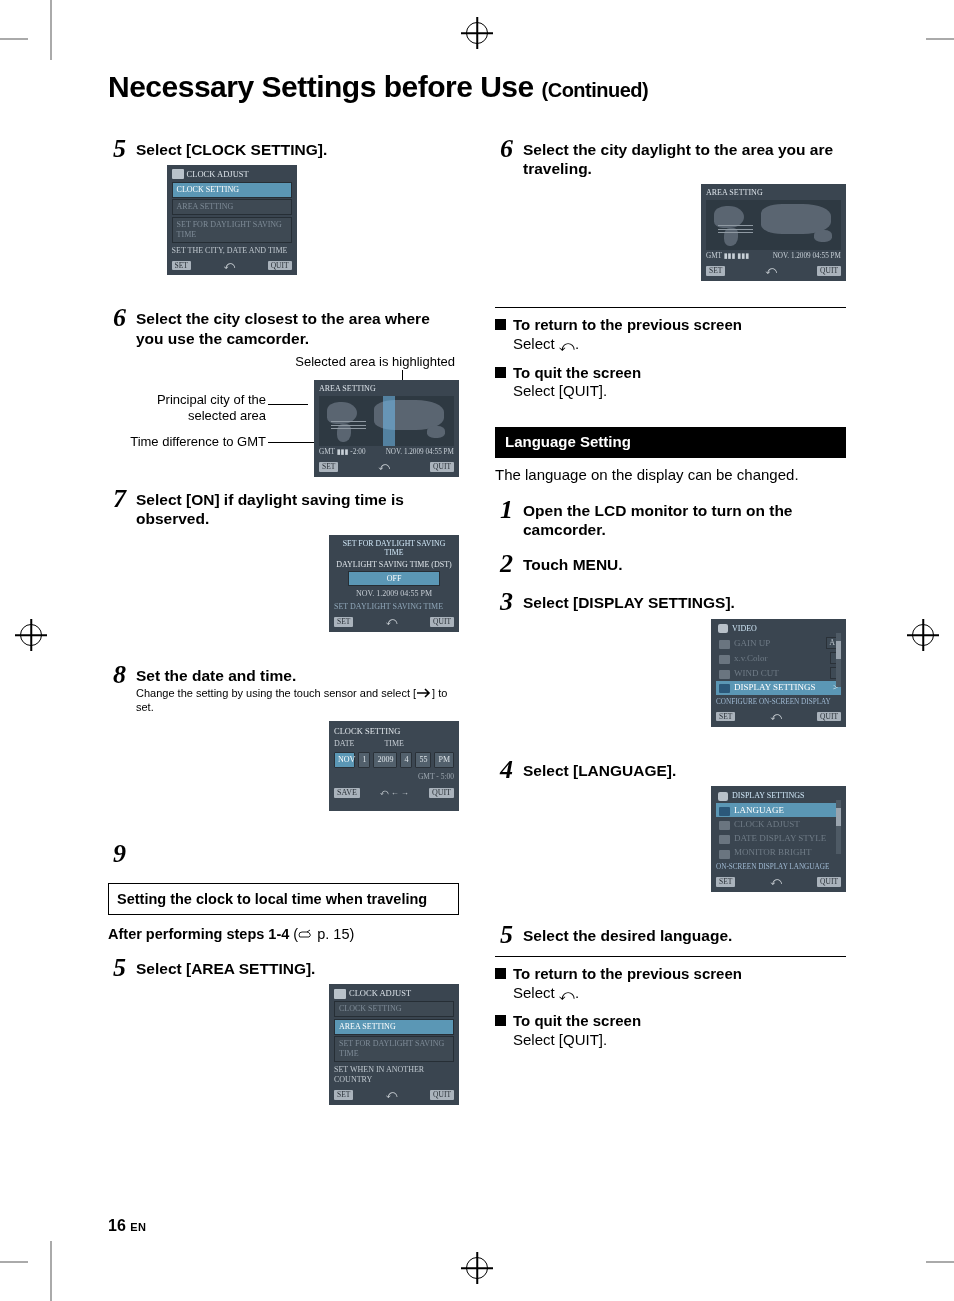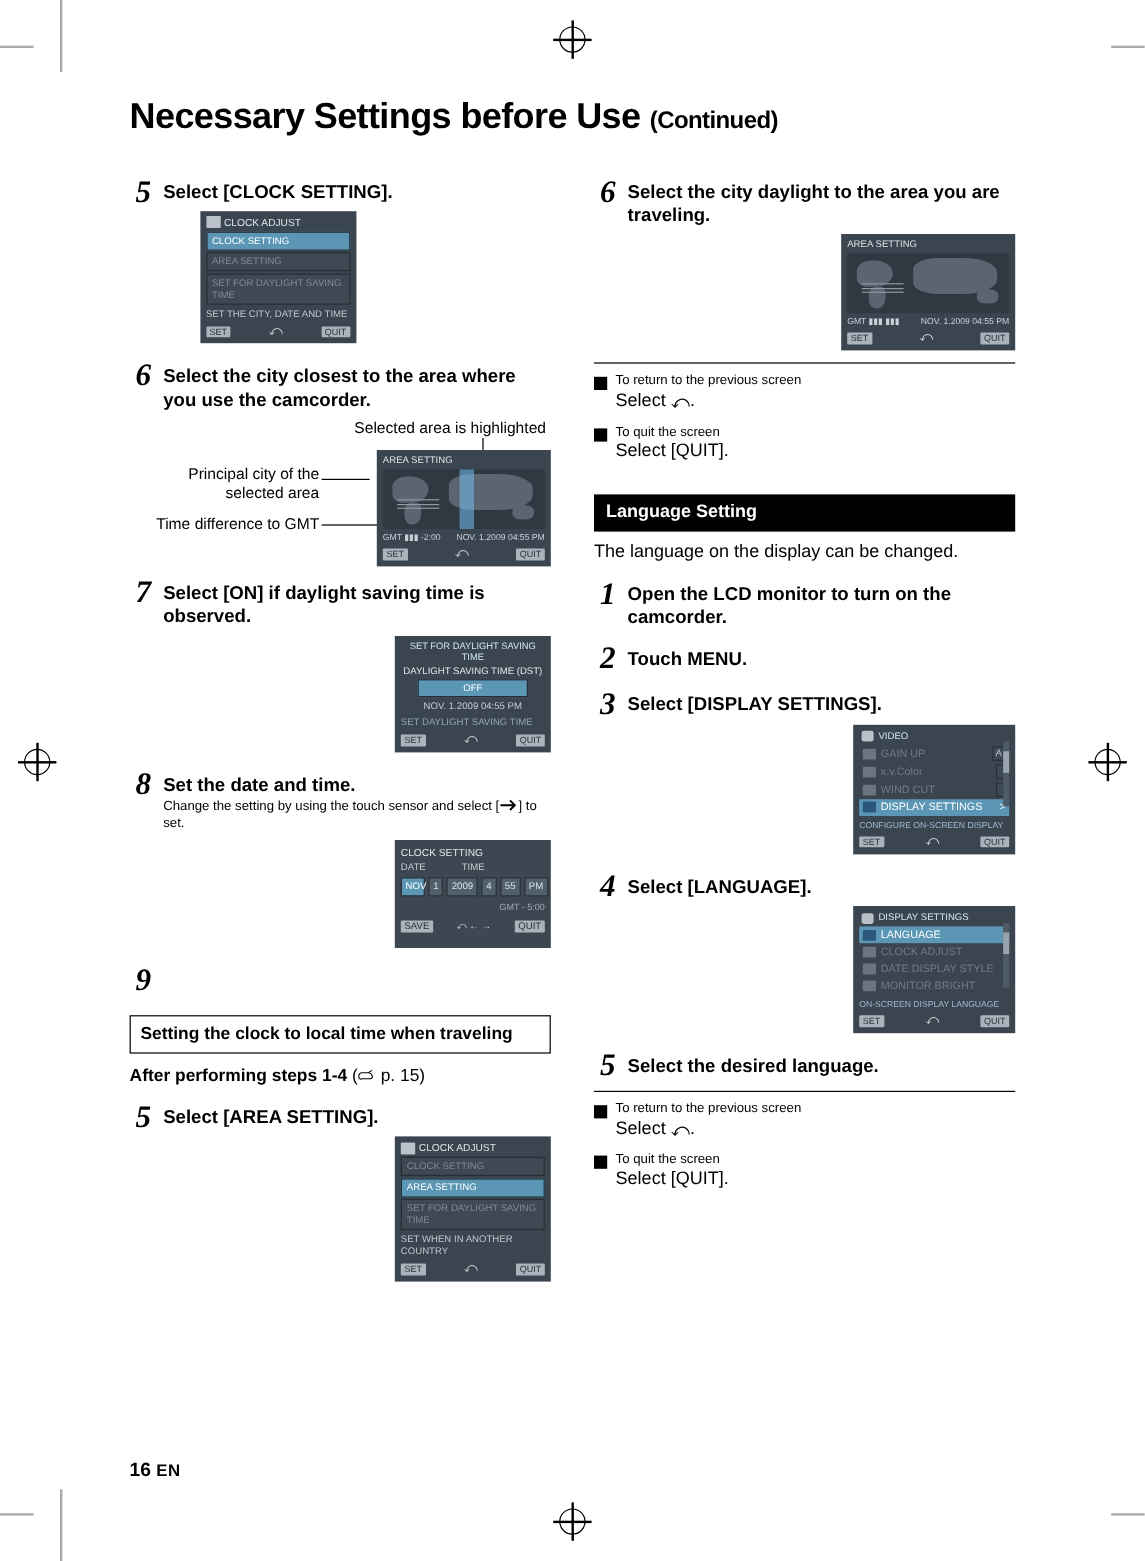--- a/index.html
+++ b/index.html
@@ -11,30 +11,30 @@
   .crop-bl-v{position:absolute;bottom:0;left:50px;width:2px;height:60px;background:#aaa}
   .crop-br-h{position:absolute;bottom:38px;right:0;width:28px;height:2px;background:#aaa}
   .reg-mark{width:22px;height:22px;position:absolute}
   .reg-mark::before{content:"";position:absolute;inset:0;border:1.5px solid #000;border-radius:50%}
   .reg-mark .cross-h{position:absolute;top:50%;left:-5px;right:-5px;height:1.5px;background:#000;transform:translateY(-50%)}
   .reg-mark .cross-v{position:absolute;left:50%;top:-5px;bottom:-5px;width:1.5px;background:#000;transform:translateX(-50%)}
   .reg-top{top:22px;left:466px}
   .reg-bottom{bottom:22px;left:466px}
   .reg-left{top:624px;left:20px}
   .reg-right{top:624px;right:20px}
-  .page{position:absolute;top:79px;left:108px;width:738px}
+  .page{position:absolute;top:68px;left:108px;width:738px}
   h1{font-size:30px;font-weight:bold;letter-spacing:-0.5px}
   h1 .subt{font-size:20px}
   .cols{display:flex;gap:36px;margin-top:18px}
   .col{flex:1;min-width:0}
   .step{display:flex;gap:10px;margin-top:12px}
   .snum{font-family:Georgia,'Times New Roman',serif;font-size:26px;font-style:italic;font-weight:bold;line-height:1;min-width:18px;text-align:right}
   .stitle{font-weight:bold;font-size:15.5px;margin-top:4px}
   .sdesc{font-size:11px;margin-top:2px}
-  .ui{display:block;margin:6px auto 2px;background:#3a4550;font-size:9px;color:#cbd1d6;font-family:Liberation Sans, sans-serif;position:relative}
+  .ui{display:block;margin:6px auto 18px;background:#3a4550;font-size:9px;color:#cbd1d6;font-family:Liberation Serif, serif;position:relative}
   .ui-130{width:130px;min-height:86px;padding:4px 5px 3px}
   .ui-title{display:flex;align-items:center;gap:3px;color:#dbe2e8;font-size:8.5px;margin-bottom:2px}
   .ui-title .ico{width:12px;height:10px;background:#b9c2ca;display:inline-block;border-radius:1px}
   .ui-item{background:#505c67;border:1px solid #262e35;color:#e6eaef;font-size:8px;padding:2px 4px;margin-bottom:1.5px}
   .ui-item.hl{background:#5b97b5;color:#fff}
   .ui-item.ghost{color:#7e8b97;background:#3e4953}
   .ui-foot{display:flex;justify-content:space-between;align-items:center;font-size:7.5px;margin-top:3px}
   .ui-foot .btn{background:#aab3bc;color:#2a3138;padding:0 3px;border-radius:1px}
   .ui-foot .back{font-size:11px;color:#cbd1d6}
   .ui-hint{font-size:8px;color:#bfc7ce;margin-top:3px;margin-bottom:1px}
@@ -60,44 +60,44 @@
   .ck-foot{display:flex;justify-content:space-between;align-items:center;font-size:8px;margin-top:6px}
   .ck-foot .b{background:#aab3bc;color:#2a3138;padding:0 3px;border-radius:1px}
   .ck-foot .arrow{color:#cbd1d6}
   .box{border:1px solid #000;padding:6px 8px;margin-top:16px;font-weight:bold;font-size:14.5px}
   .after{font-weight:bold;font-size:14.5px;margin-top:10px}
   .after .light{font-weight:normal}
   .hand{display:inline-block;width:15px;height:12px;vertical-align:-2px}
   .hand svg{width:15px;height:12px}
   .sq-note{display:flex;gap:7px;margin-top:8px}
   .sq{width:11px;height:11px;background:#000;margin-top:3px;flex-shrink:0}
-  .sq-title{font-weight:normal;font-size:11px}
+  .sq-title{font-weight:bold;font-size:15px}
   .sq-body{font-size:15px}
   .retarrow{font-size:15px;vertical-align:-2px}
   hr.thin{border:none;border-top:1.3px solid #000;margin:8px 0 4px}
   .blackbar{background:#000;color:#fff;font-weight:bold;font-size:15px;padding:6px 10px;margin-top:26px}
   .para{font-size:15px;margin-top:8px}
   .ui-menu{width:135px;min-height:86px;padding:4px 5px 3px;background:#3a4550}
-  .mrow{display:flex;align-items:center;gap:4px;padding:1.5px 3px}
+  .mrow{display:flex;align-items:flex-end;gap:4px;padding:1.5px 3px}
   .mrow .mic{width:11px;height:9px;background:#97a2ac;border-radius:1px;display:inline-block;flex-shrink:0}
   .mrow .mic.dark{background:#6a7580}
   .mrow.hl{background:#5b97b5;color:#fff}
   .mrow.hl .mic{background:#2b587a}
   .mrow.ghost{color:#6f7b86}
   .mrow .val{margin-left:auto;font-size:8px;background:#3e4a55;padding:0 2px;color:#b9c2ca;border:1px solid #2a3138}
   .mrow .chev{margin-left:auto;color:#fff;font-size:9px}
   .mside{position:absolute;right:5px;top:14px;width:5px;height:54px;background:#4e5a65}
   .mside .thumb{position:absolute;top:8px;left:0;width:5px;height:18px;background:#9aa4ae}
   .ui-menu .hint{font-size:7.2px;color:#9fb9d2;margin-top:3px}
   .ui-cat{display:flex;align-items:center;gap:4px;color:#cfe6f6;font-size:8px;padding:1px 2px;margin-bottom:1px}
   .ui-cat .cic{width:10px;height:9px;background:#b8c1c9;display:inline-block;border-radius:2px}
   .arrow-r{display:inline-block;width:16px;height:10px;vertical-align:-1px}
   .arrow-r svg{width:16px;height:10px}
   .pgnum{position:absolute;bottom:65px;left:108px;font-weight:bold;font-size:16px}
-  .pgnum .en{font-size:14px;font-weight:bold;letter-spacing:0.5px}
+  .pgnum .en{font-size:11px;font-weight:bold;letter-spacing:0.5px}
   .lead-callout{position:absolute;font-size:13px}
   .lead-line{position:absolute;background:#000}
   .ck-cell:first-child{min-width:20px;}
 </style>
 </head>
 <body>
 
 <div class="crop-tl-h"></div>
 <div class="crop-tl-v"></div>
 <div class="crop-tr-h"></div>

